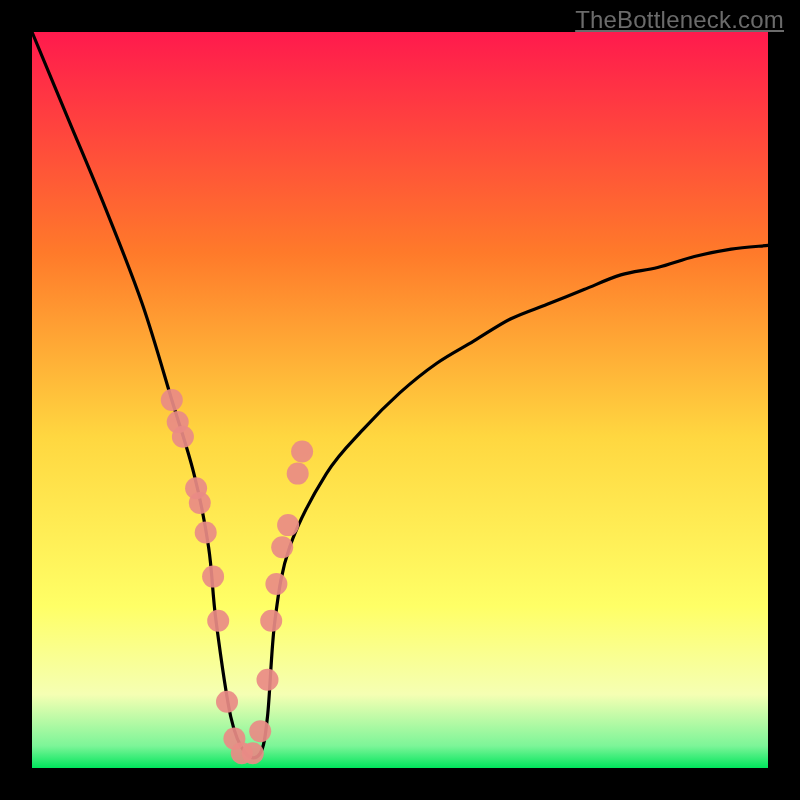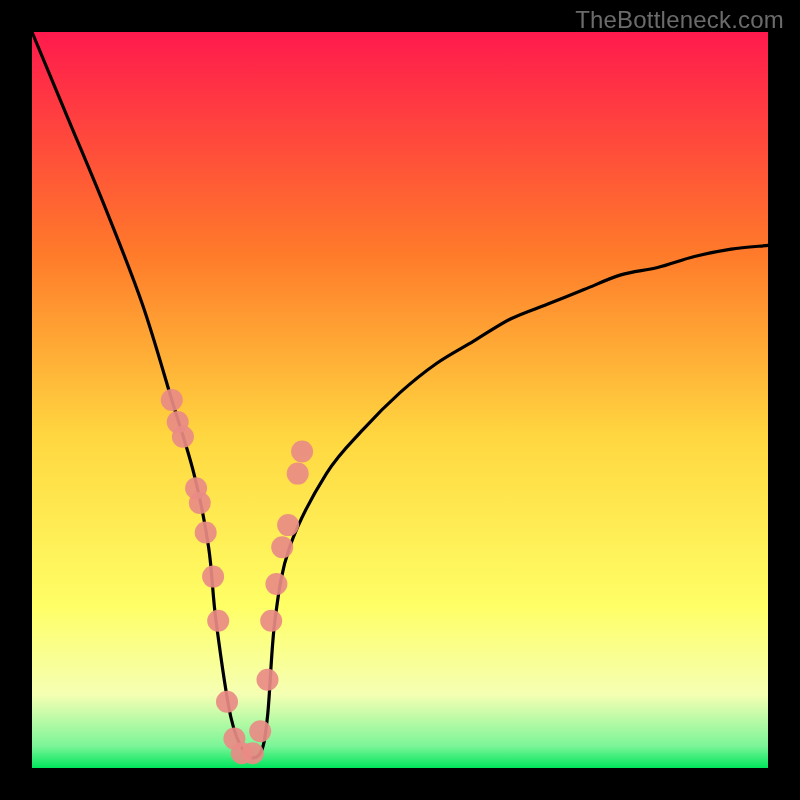--- a/index.html
+++ b/index.html
@@ -18,20 +18,21 @@
   }
   .attribution {
     position: absolute;
     top: 6px;
     right: 16px;
     color: #6b6b6b;
     font-size: 24px;
     letter-spacing: 0.2px;
     z-index: 10;
     font-weight: 500;
+    text-decoration: underline;
   }
   svg {
     display: block;
   }
 </style>
 </head>
 <body>
 
 <div class="frame">
   <div class="attribution">TheBottleneck.com</div>

